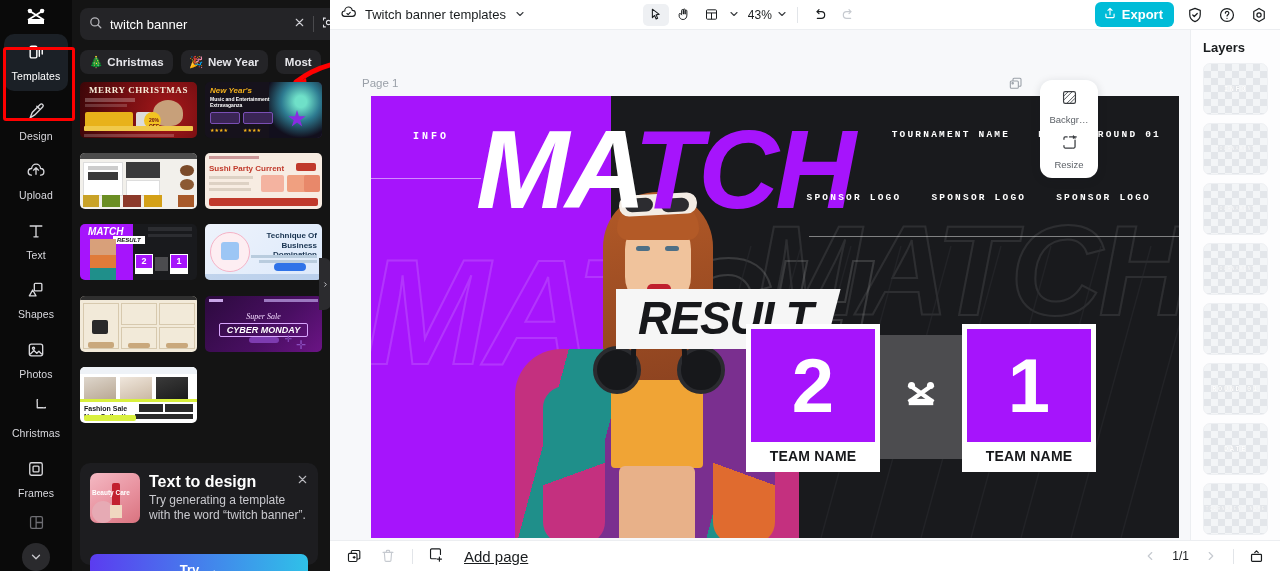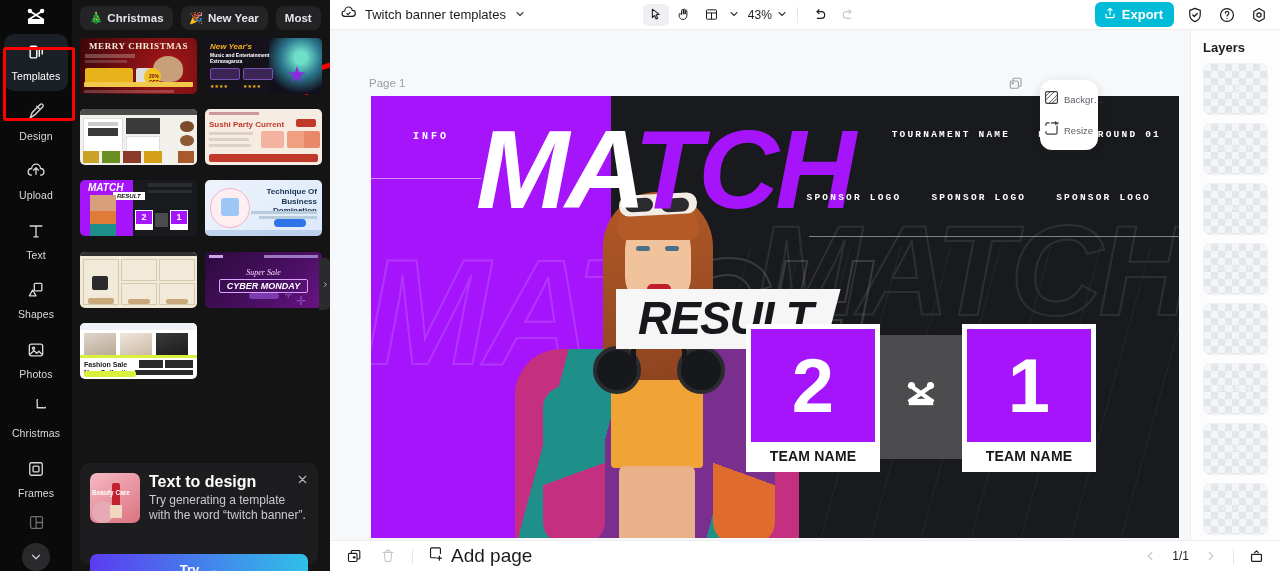--- a/index.html
+++ b/index.html
@@ -109,29 +109,29 @@
   .tb-right { display:flex; align-items:center; gap: 10px; margin-left:auto; }
   .export-btn {
     height: 25px; background:#00bcd8; color:#fff; border-radius: 6px;
     display:flex; align-items:center; gap:5px; padding: 0 11px 0 8px;
     font-size: 13px; font-weight: bold; cursor:pointer;
   }
   .ic-btn { width:22px; height:22px; display:flex; align-items:center; justify-content:center; cursor:pointer; }
 
   .stage { flex: 1; background: #f7f8fa; position: relative; overflow: hidden; display:flex; }
   .canvas-area { flex: 1; position: relative; }
-  .page-label { position:absolute; left: 39px; top: 47px; font-size: 11.5px; color:#9aa0a8;text-align:right; }
+  .page-label { position:absolute; left: 32px; top: 47px; font-size: 11.5px; color:#9aa0a8;text-align:right; }
   .dup-icon { position:absolute; right: 166px; top: 46px; cursor:pointer; }
 
   .float-tools {
     position:absolute; right: 92px; top: 50px; width: 58px; background: #fff;
     border-radius: 12px; box-shadow: 0 2px 10px rgba(20,25,35,.14);
     padding: 8px 0; display:flex; flex-direction:column; align-items:center; gap: 8px; z-index: 4;
   }
-  .float-tool { width: 54px; display:flex; flex-direction:row; align-items:center; gap: 3px; cursor:pointer; }
+  .float-tool { width: 54px; display:flex; flex-direction:column; align-items:center; gap: 3px; cursor:pointer; }
   .float-tool .lbl { font-size: 9.5px; color:#5c6167; }
 
   
   .artboard {
     position:absolute; left: 41px; top: 66px; width: 808px; height: 442px;
     background:#191a1d; overflow:hidden;
   }
   .ab-purple { position:absolute; left:0; top:0; width: 240px; height: 442px; background:#a614fc; }
   .ab-ghost {
     position:absolute; left: -6px; top: 150px; font-size: 150px; font-weight: 900;
@@ -209,21 +209,21 @@
   }
   .layer-item .lt.dim { color:#ffffff; opacity:.6; font-size:5px; letter-spacing:1px; }
 
   
   .bottombar {
     height: 31px; flex: 0 0 31px; background:#fff; border-top:1px solid #eceef1;
     display:flex; align-items:center; padding: 0 14px; gap: 14px;
   }
   .bb-icon { width:20px; height:20px; display:flex; align-items:center; justify-content:center; cursor:pointer; }
   .bb-sep { width:1px; height:15px; background:#e2e5e9; }
-  .bb-add { display:flex; align-items:center; gap:7px; font-size:19px; color:#1a1d1f; cursor:pointer; }
+  .bb-add { display:flex; align-items:center; gap:20px; font-size:15px; color:#1a1d1f; cursor:pointer;text-decoration:underline; }
   .bb-right { margin-left:auto; display:flex; align-items:center; gap: 12px; }
   .bb-page { font-size: 12px; color:#1a1d1f; font-weight: 500; }
 </style>
 </head>
 <body>
 
 <div class="app">
 
   <div class="rail">
     <div class="rail-logo">
@@ -327,20 +327,44 @@
       <svg width="14" height="14" viewBox="0 0 24 24" fill="none" stroke="#c9c9ce" stroke-width="2.2" stroke-linecap="round" stroke-linejoin="round">
           <path d="M6 9l6 6 6-6"></path>
         </svg>
     </div>
 
     <div class="rail-highlight"></div>
   </div>
 
   <div class="panel">
 
+    <div class="search-row">
+      <div class="search-box">
+        <span>
+          <svg width="15" height="15" viewBox="0 0 24 24" fill="none" stroke="#b6b6bb" stroke-width="2" stroke-linecap="round">
+              <circle cx="11" cy="11" r="6.5"></circle>
+              <path d="M16 16l4.5 4.5"></path>
+            </svg>
+        </span>
+        <input type="text" value="twitch banner" placeholder="Search templates" style="">
+        <span>
+          <svg width="13" height="13" viewBox="0 0 24 24" fill="none" stroke="#cfcfd4" stroke-width="2" stroke-linecap="round">
+              <path d="M6 6l12 12M18 6L6 18"></path>
+            </svg>
+        </span>
+        <span class="search-div"></span>
+        <span>
+          <svg width="15" height="15" viewBox="0 0 24 24" fill="none" stroke="#e3e3e8" stroke-width="1.7" stroke-linecap="round">
+            <path d="M4 8V5h3M20 8V5h-3M4 16v3h3M20 16v3h-3"></path>
+              <circle cx="12" cy="12" r="3.4"></circle>
+          </svg>
+        </span>
+      </div>
+
+    </div>
 
     <div class="chips">
       <div class="chip">
         <span>🎄</span>
         <span>Christmas</span>
       </div>
       <div class="chip">
         <span>🎉</span>
         <span>New Year</span>
       </div>

